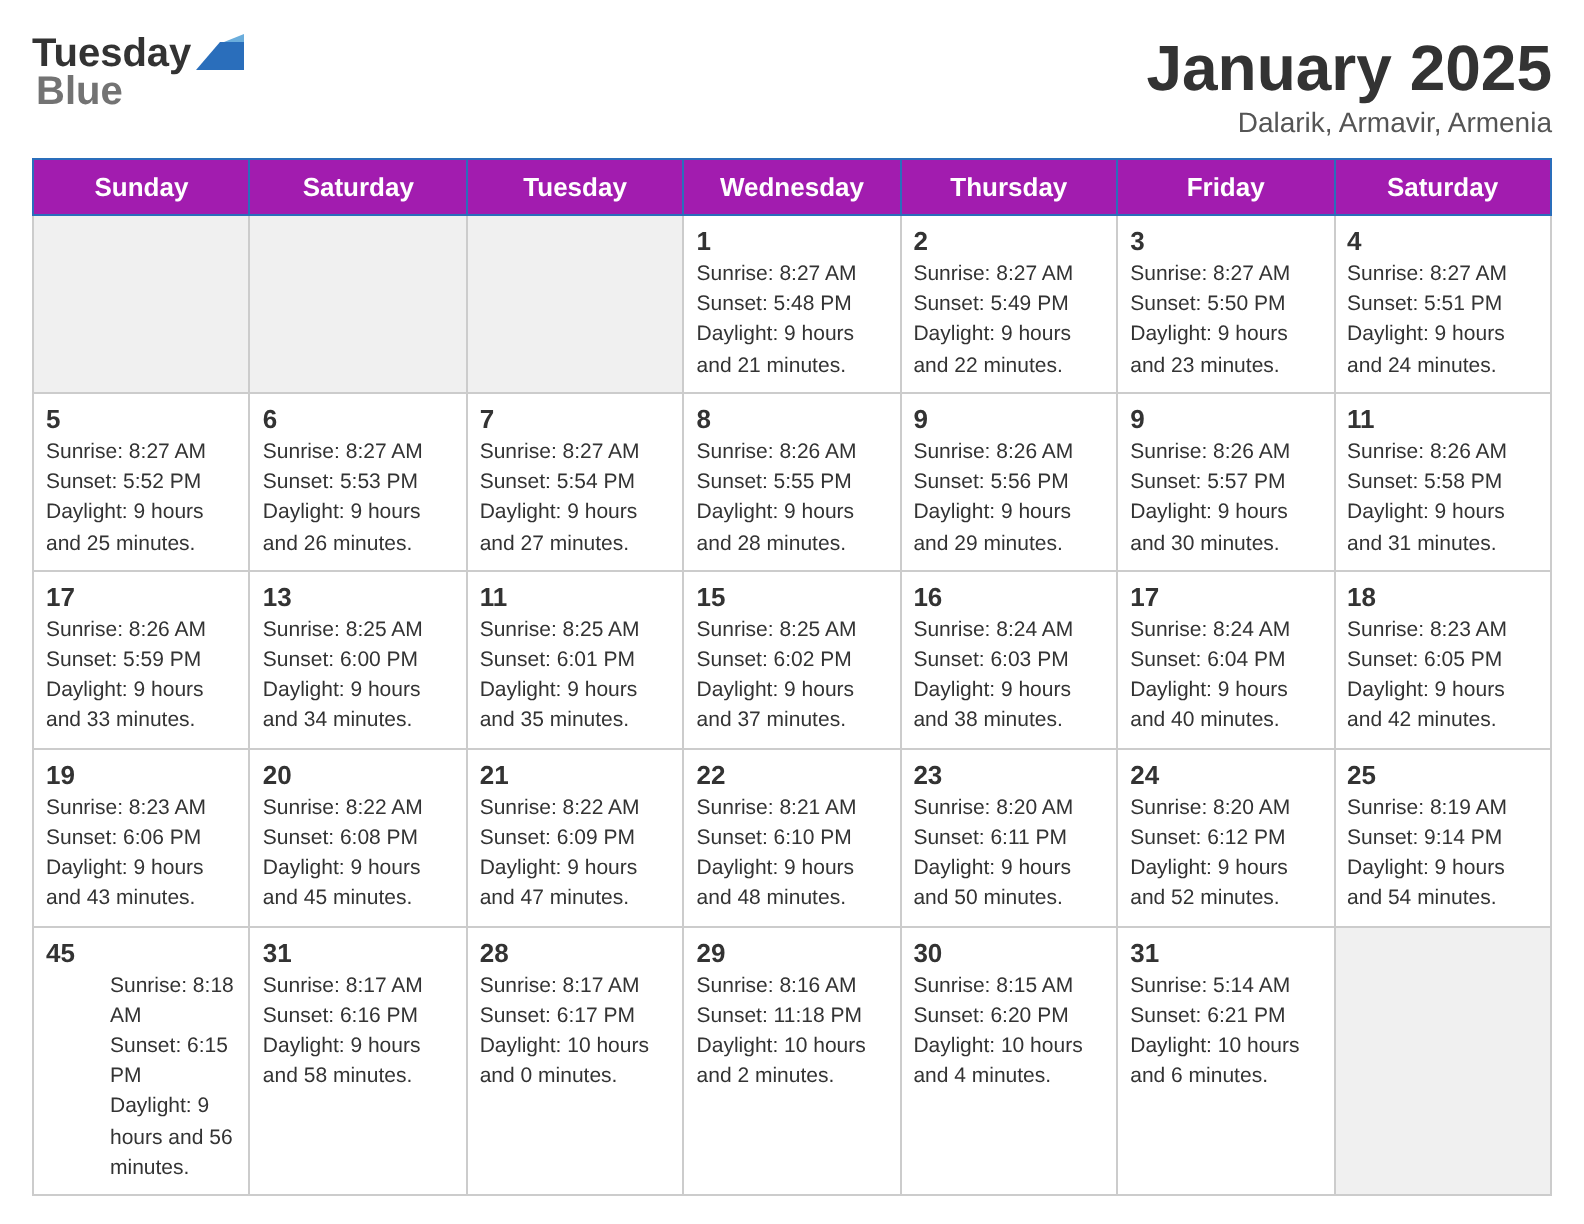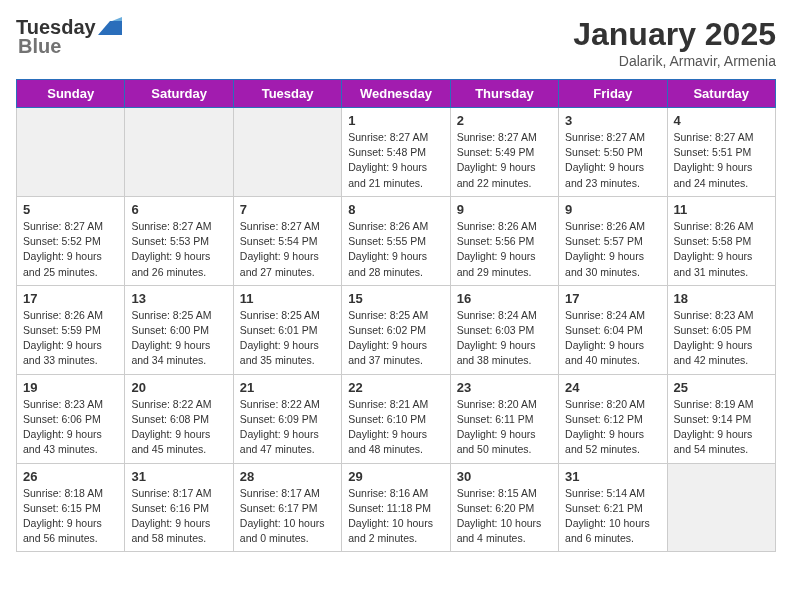--- a/index.html
+++ b/index.html
@@ -285,22 +285,22 @@
         </td>
         <td>
           <div class="day-num">25</div>
           <div class="day-info" style="white-space: pre-line;">Sunrise: 8:19 AM
 Sunset: 9:14 PM
 Daylight: 9 hours and 54 minutes.</div>
         </td>
       </tr>
       <tr>
         <td>
-          <div class="day-num">26</div>
-          <div class="day-info" style="white-space: pre-line;">Sunrise: 8:18 AM
+          <div class="day-num">45</div>
+          <div class="day-info" style="white-space: pre-line; margin-left: 32px;">Sunrise: 8:18 AM
 Sunset: 6:15 PM
 Daylight: 9 hours and 56 minutes.</div>
         </td>
         <td>
           <div class="day-num">31</div>
           <div class="day-info" style="white-space: pre-line;">Sunrise: 8:17 AM
 Sunset: 6:16 PM
 Daylight: 9 hours and 58 minutes.</div>
         </td>
         <td>

